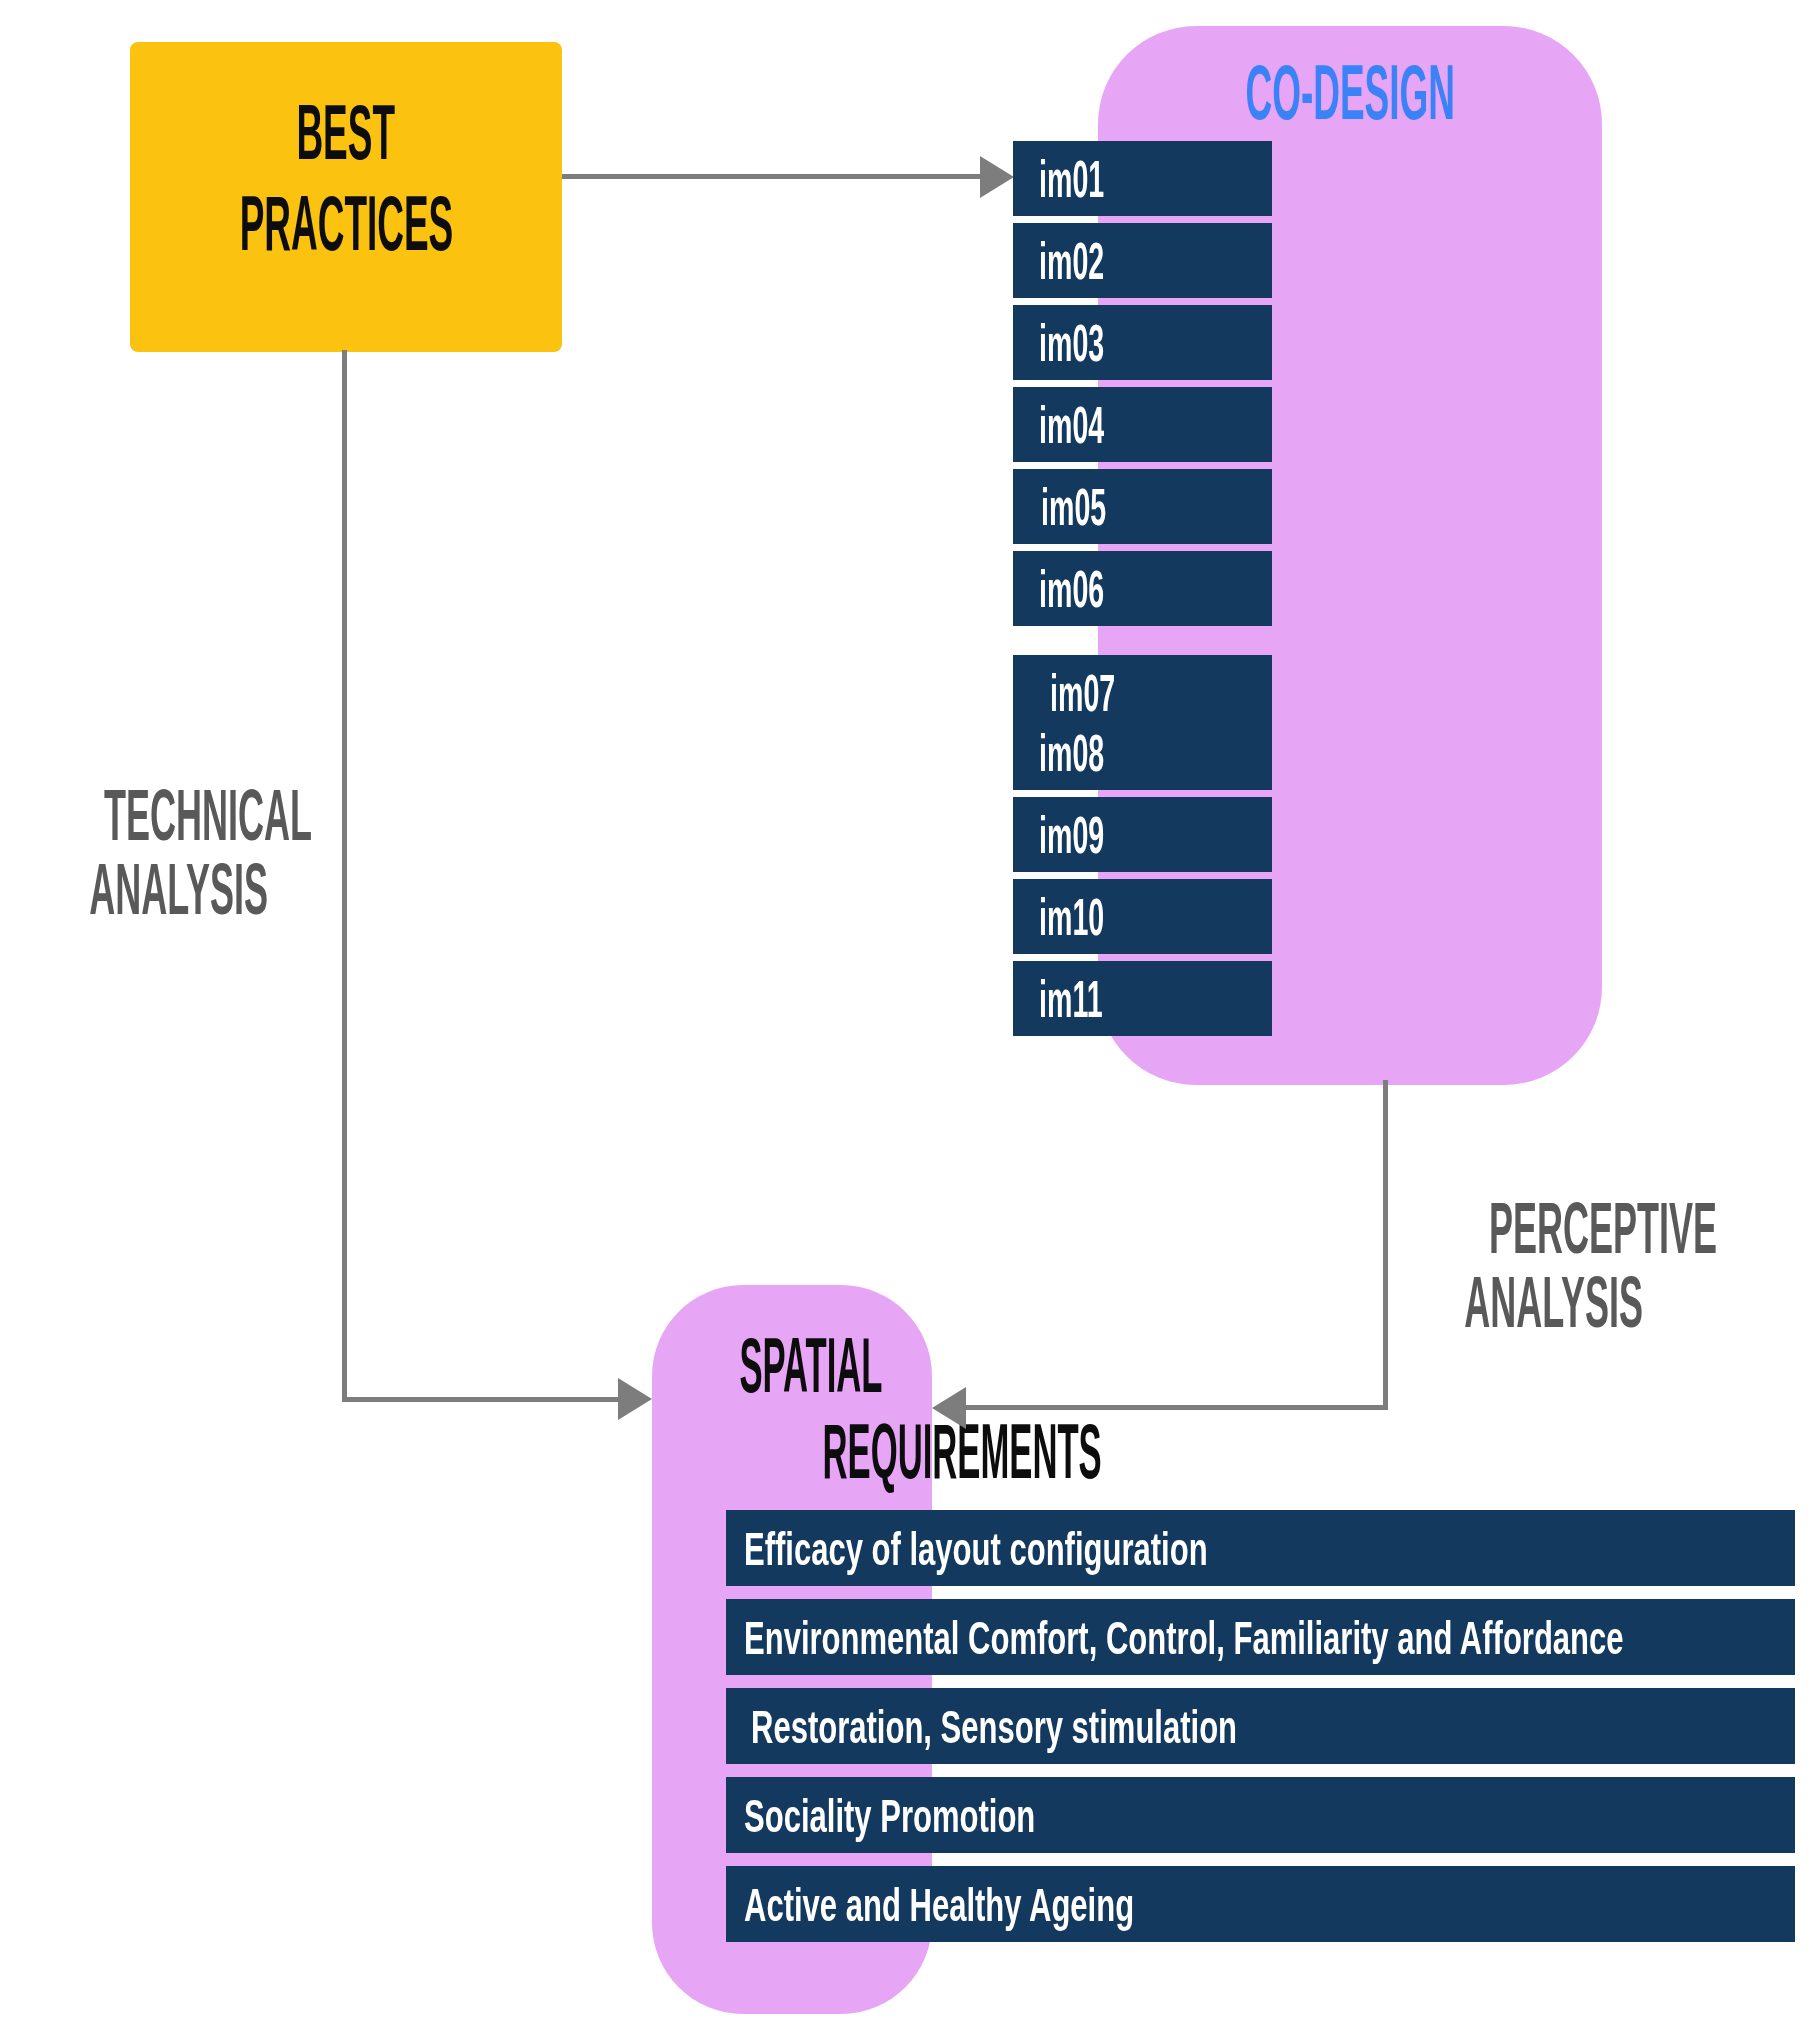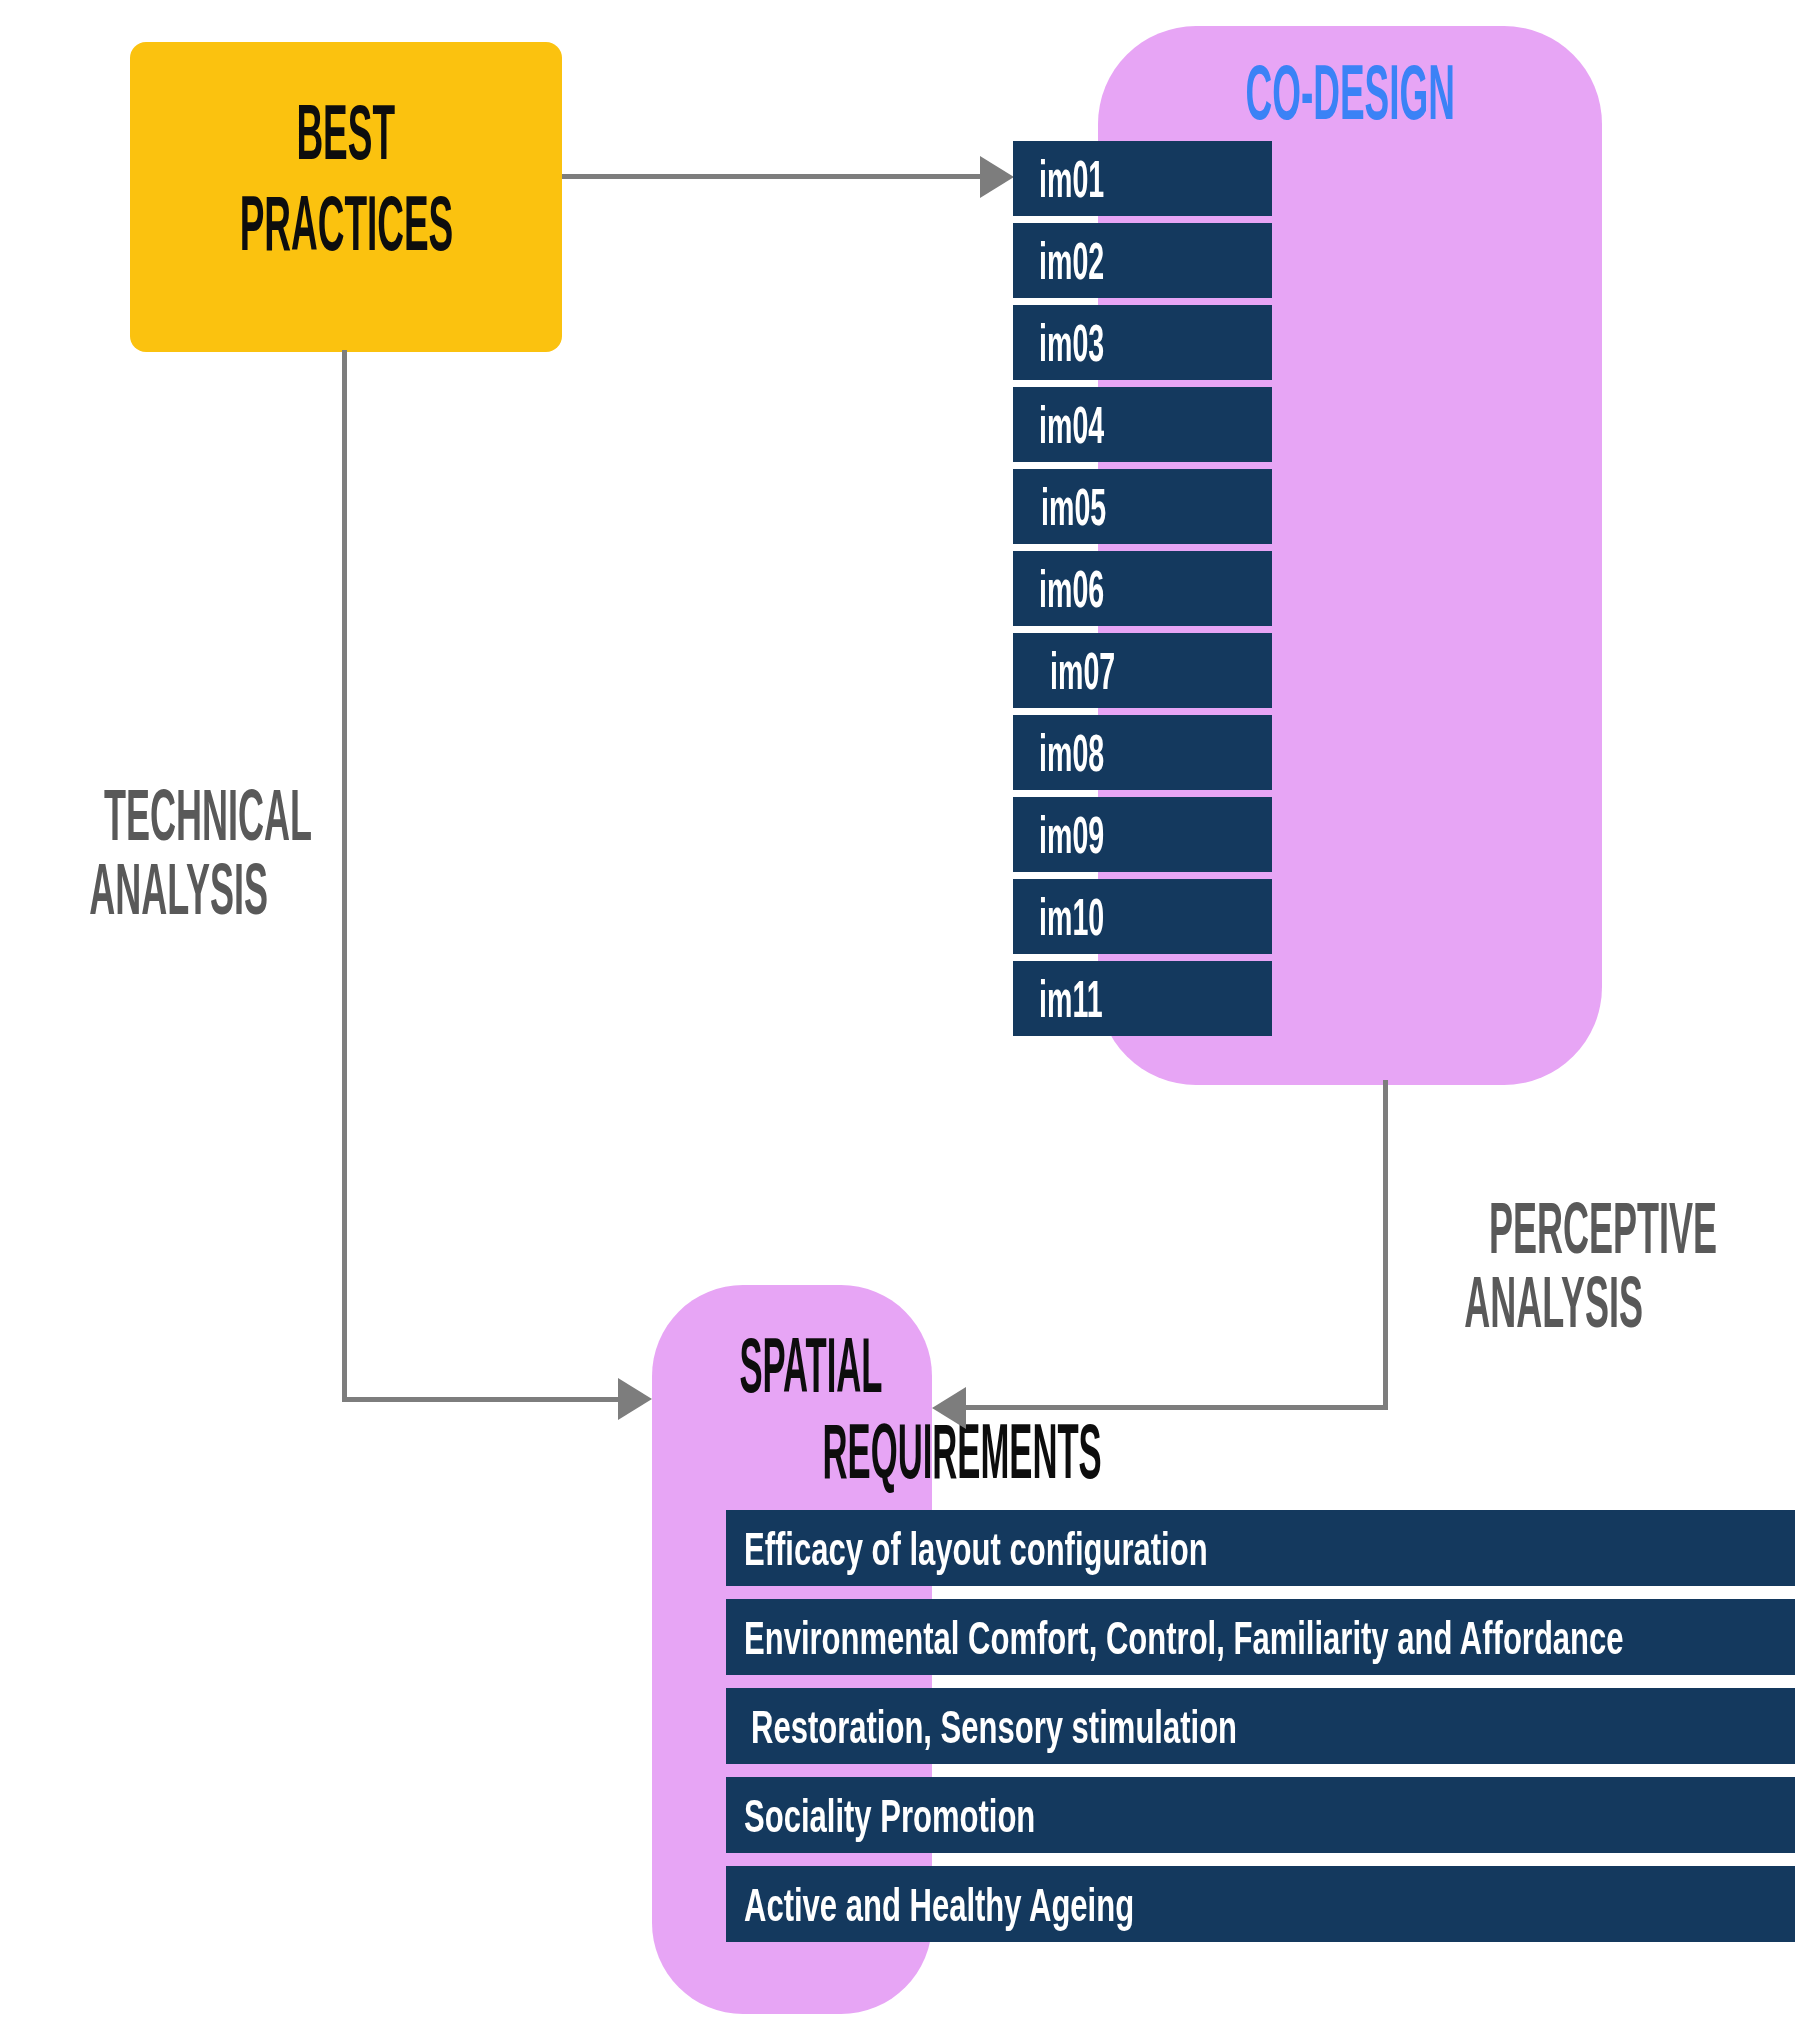--- a/index.html
+++ b/index.html
@@ -11,21 +11,21 @@
   
   .cond{display:inline-block;white-space:pre;transform-origin:center center;}
   .sx45{transform:scaleX(0.45);}
   .sx48{transform:scaleX(0.48);}
   .sx50{transform:scaleX(0.50);}
   .sx55{transform:scaleX(0.55);transform-origin:left center;}
   .sx66{transform:scaleX(0.66);transform-origin:left center;}
 
   
   .box-best{
-    left:130px;top:42px;width:432px;height:310px;border-radius:16px;
+    left:130px;top:42px;width:432px;height:310px;border-radius:8px;
     background:#FBC20F;display:flex;flex-direction:column;align-items:center;justify-content:center;
     padding-bottom:38px;box-sizing:border-box;gap:12px;
   }
   .box-best .ttl-line{font-size:77px;line-height:79px;font-weight:700;color:#0D0D0D;text-align:center;}
 
   .box-codesign{
     left:1098px;top:26px;width:504px;height:1059px;border-radius:98px;background:#E7A5F5;
   }
   .codesign-title{left:1098px;top:51px;width:504px;text-align:center;font-size:77px;line-height:82px;font-weight:700;color:#3b82f6;}
 
@@ -124,21 +124,21 @@
   </div>
       <div class="im-bar" style="top: 387px;">
     <span class="bar-label cond sx55">im04</span>
   </div>
       <div class="im-bar" style="top: 469px; padding-left: 28px;">
     <span class="bar-label cond sx55">im05</span>
   </div>
       <div class="im-bar" style="top: 551px;">
     <span class="bar-label cond sx55">im06</span>
   </div>
-      <div class="im-bar" style="top: 633px; padding-left: 37px;">
+      <div class="im-bar" style="top: 655px; padding-left: 37px;">
     <span class="bar-label cond sx55">im07</span>
   </div>
       <div class="im-bar" style="top: 715px;">
     <span class="bar-label cond sx55">im08</span>
   </div>
       <div class="im-bar" style="top: 797px;">
     <span class="bar-label cond sx55">im09</span>
   </div>
       <div class="im-bar" style="top: 879px;">
     <span class="bar-label cond sx55">im10</span>

